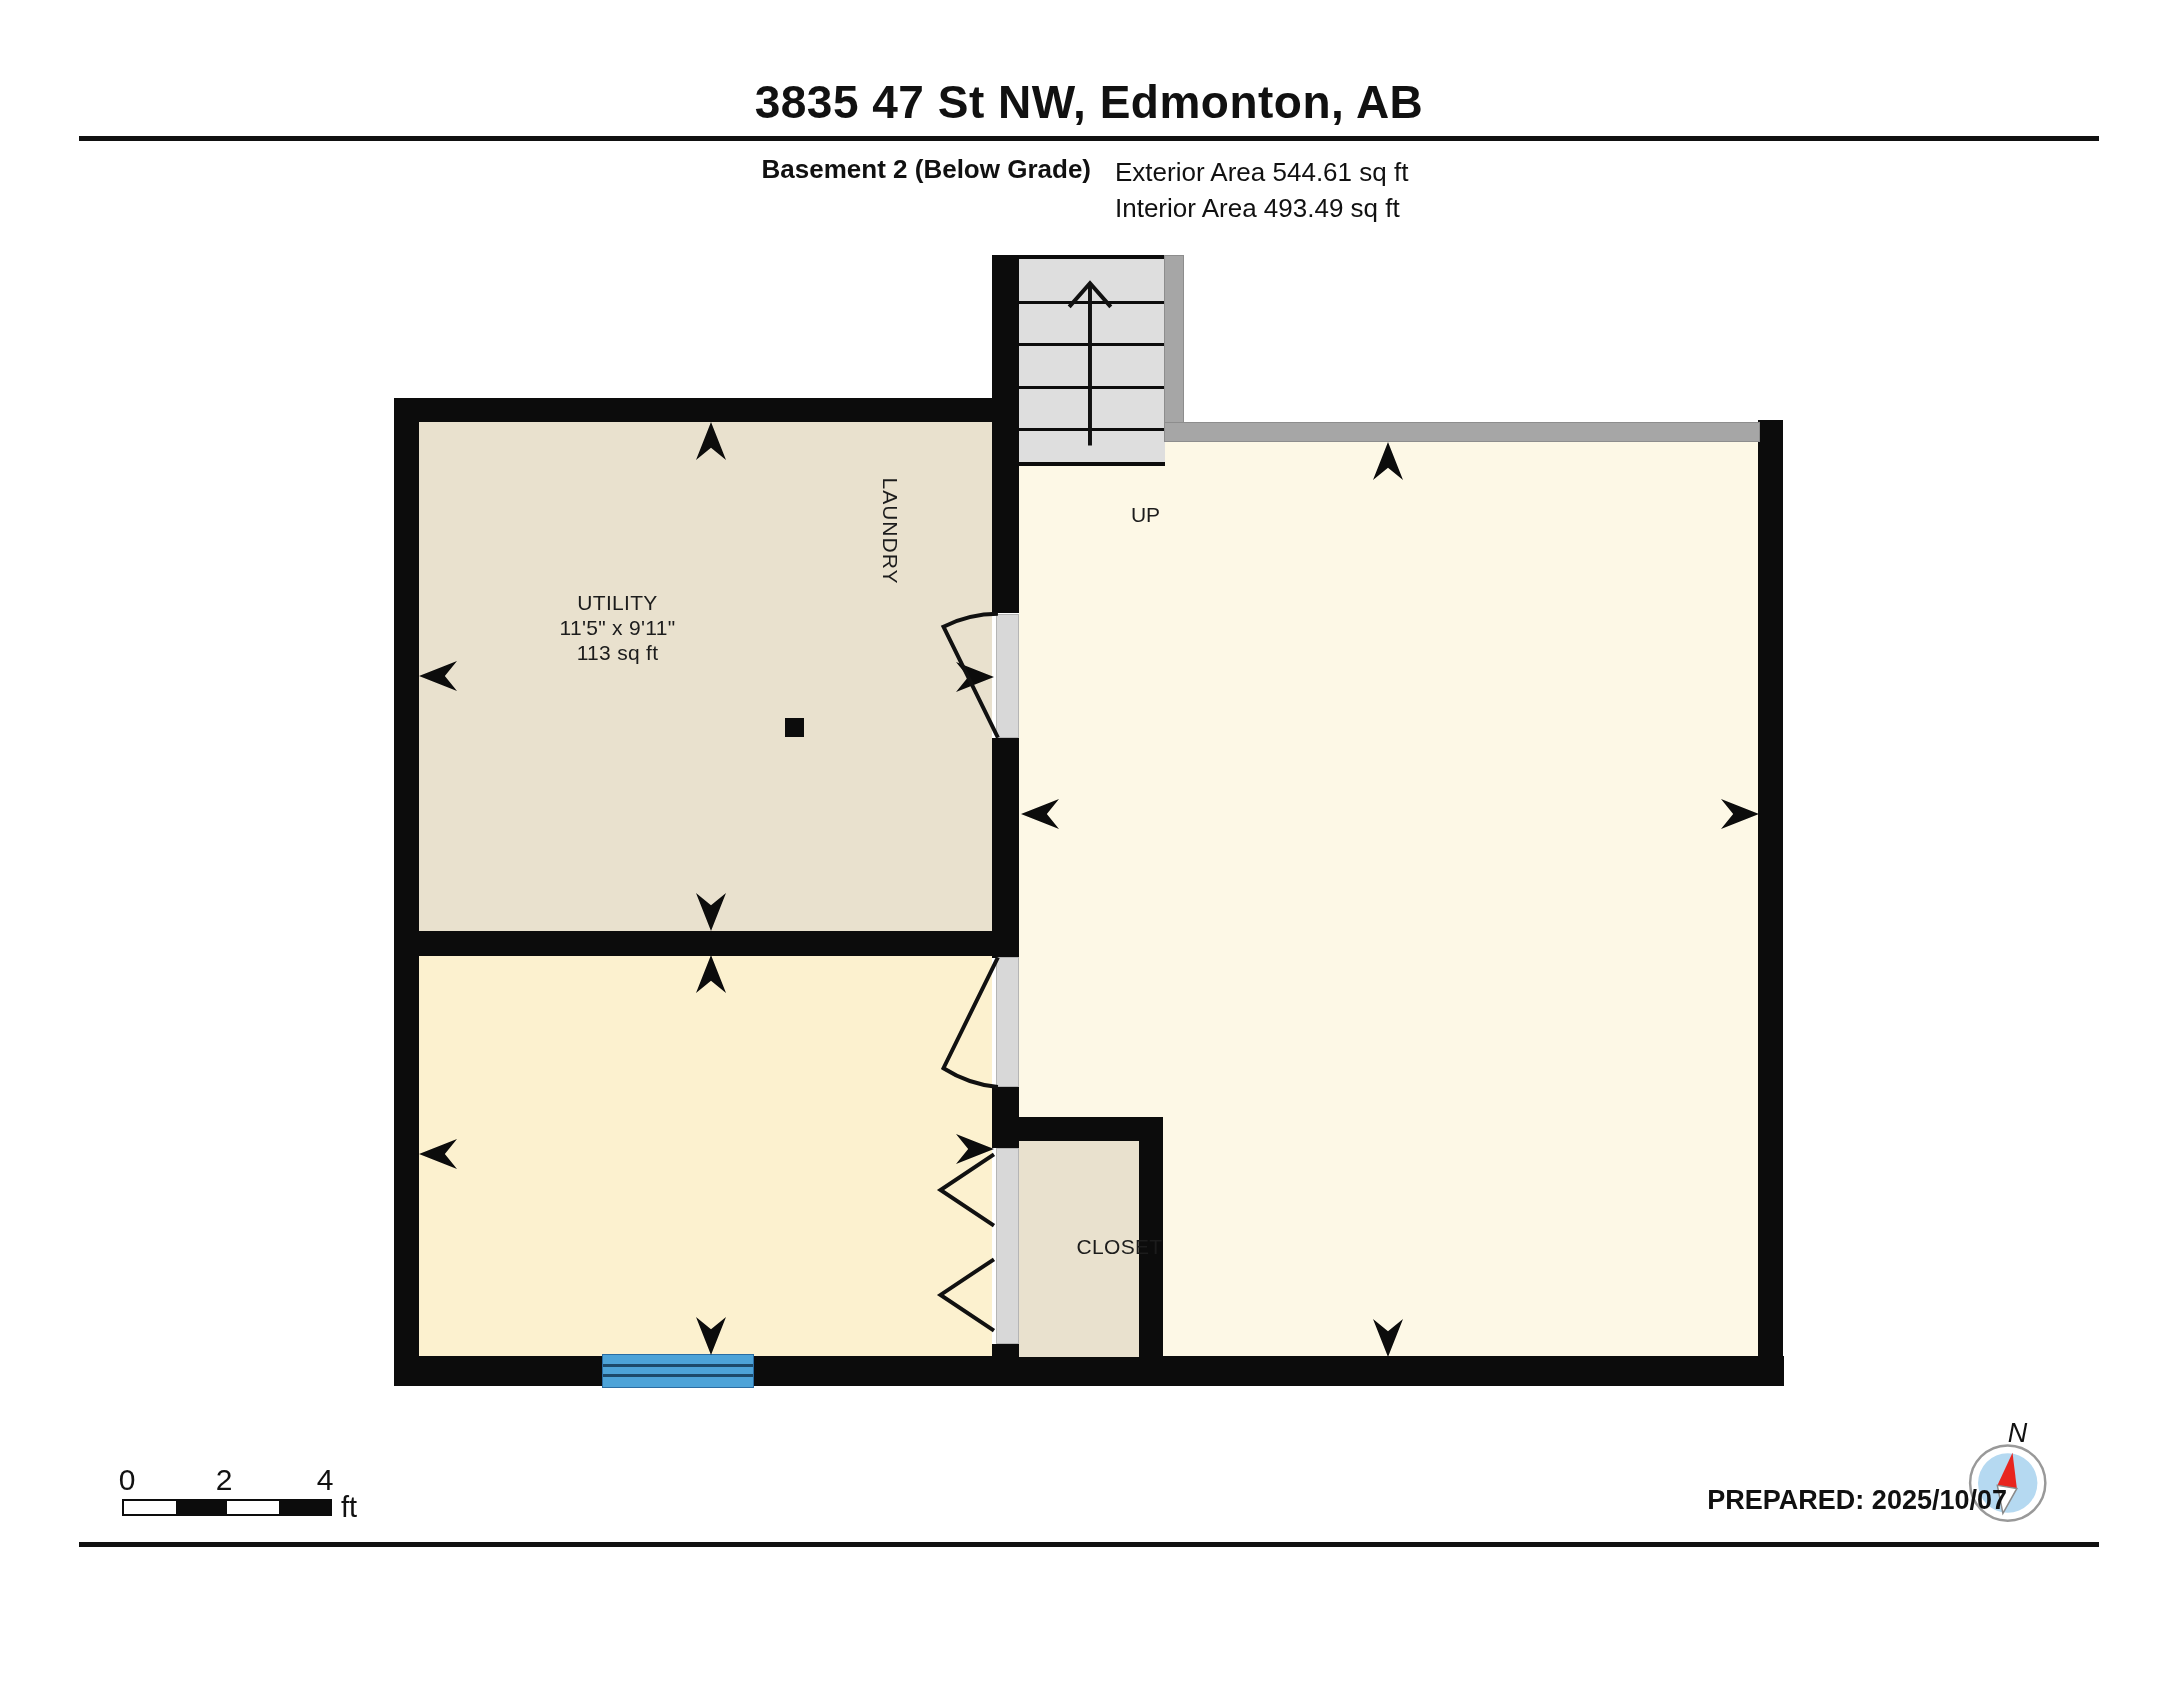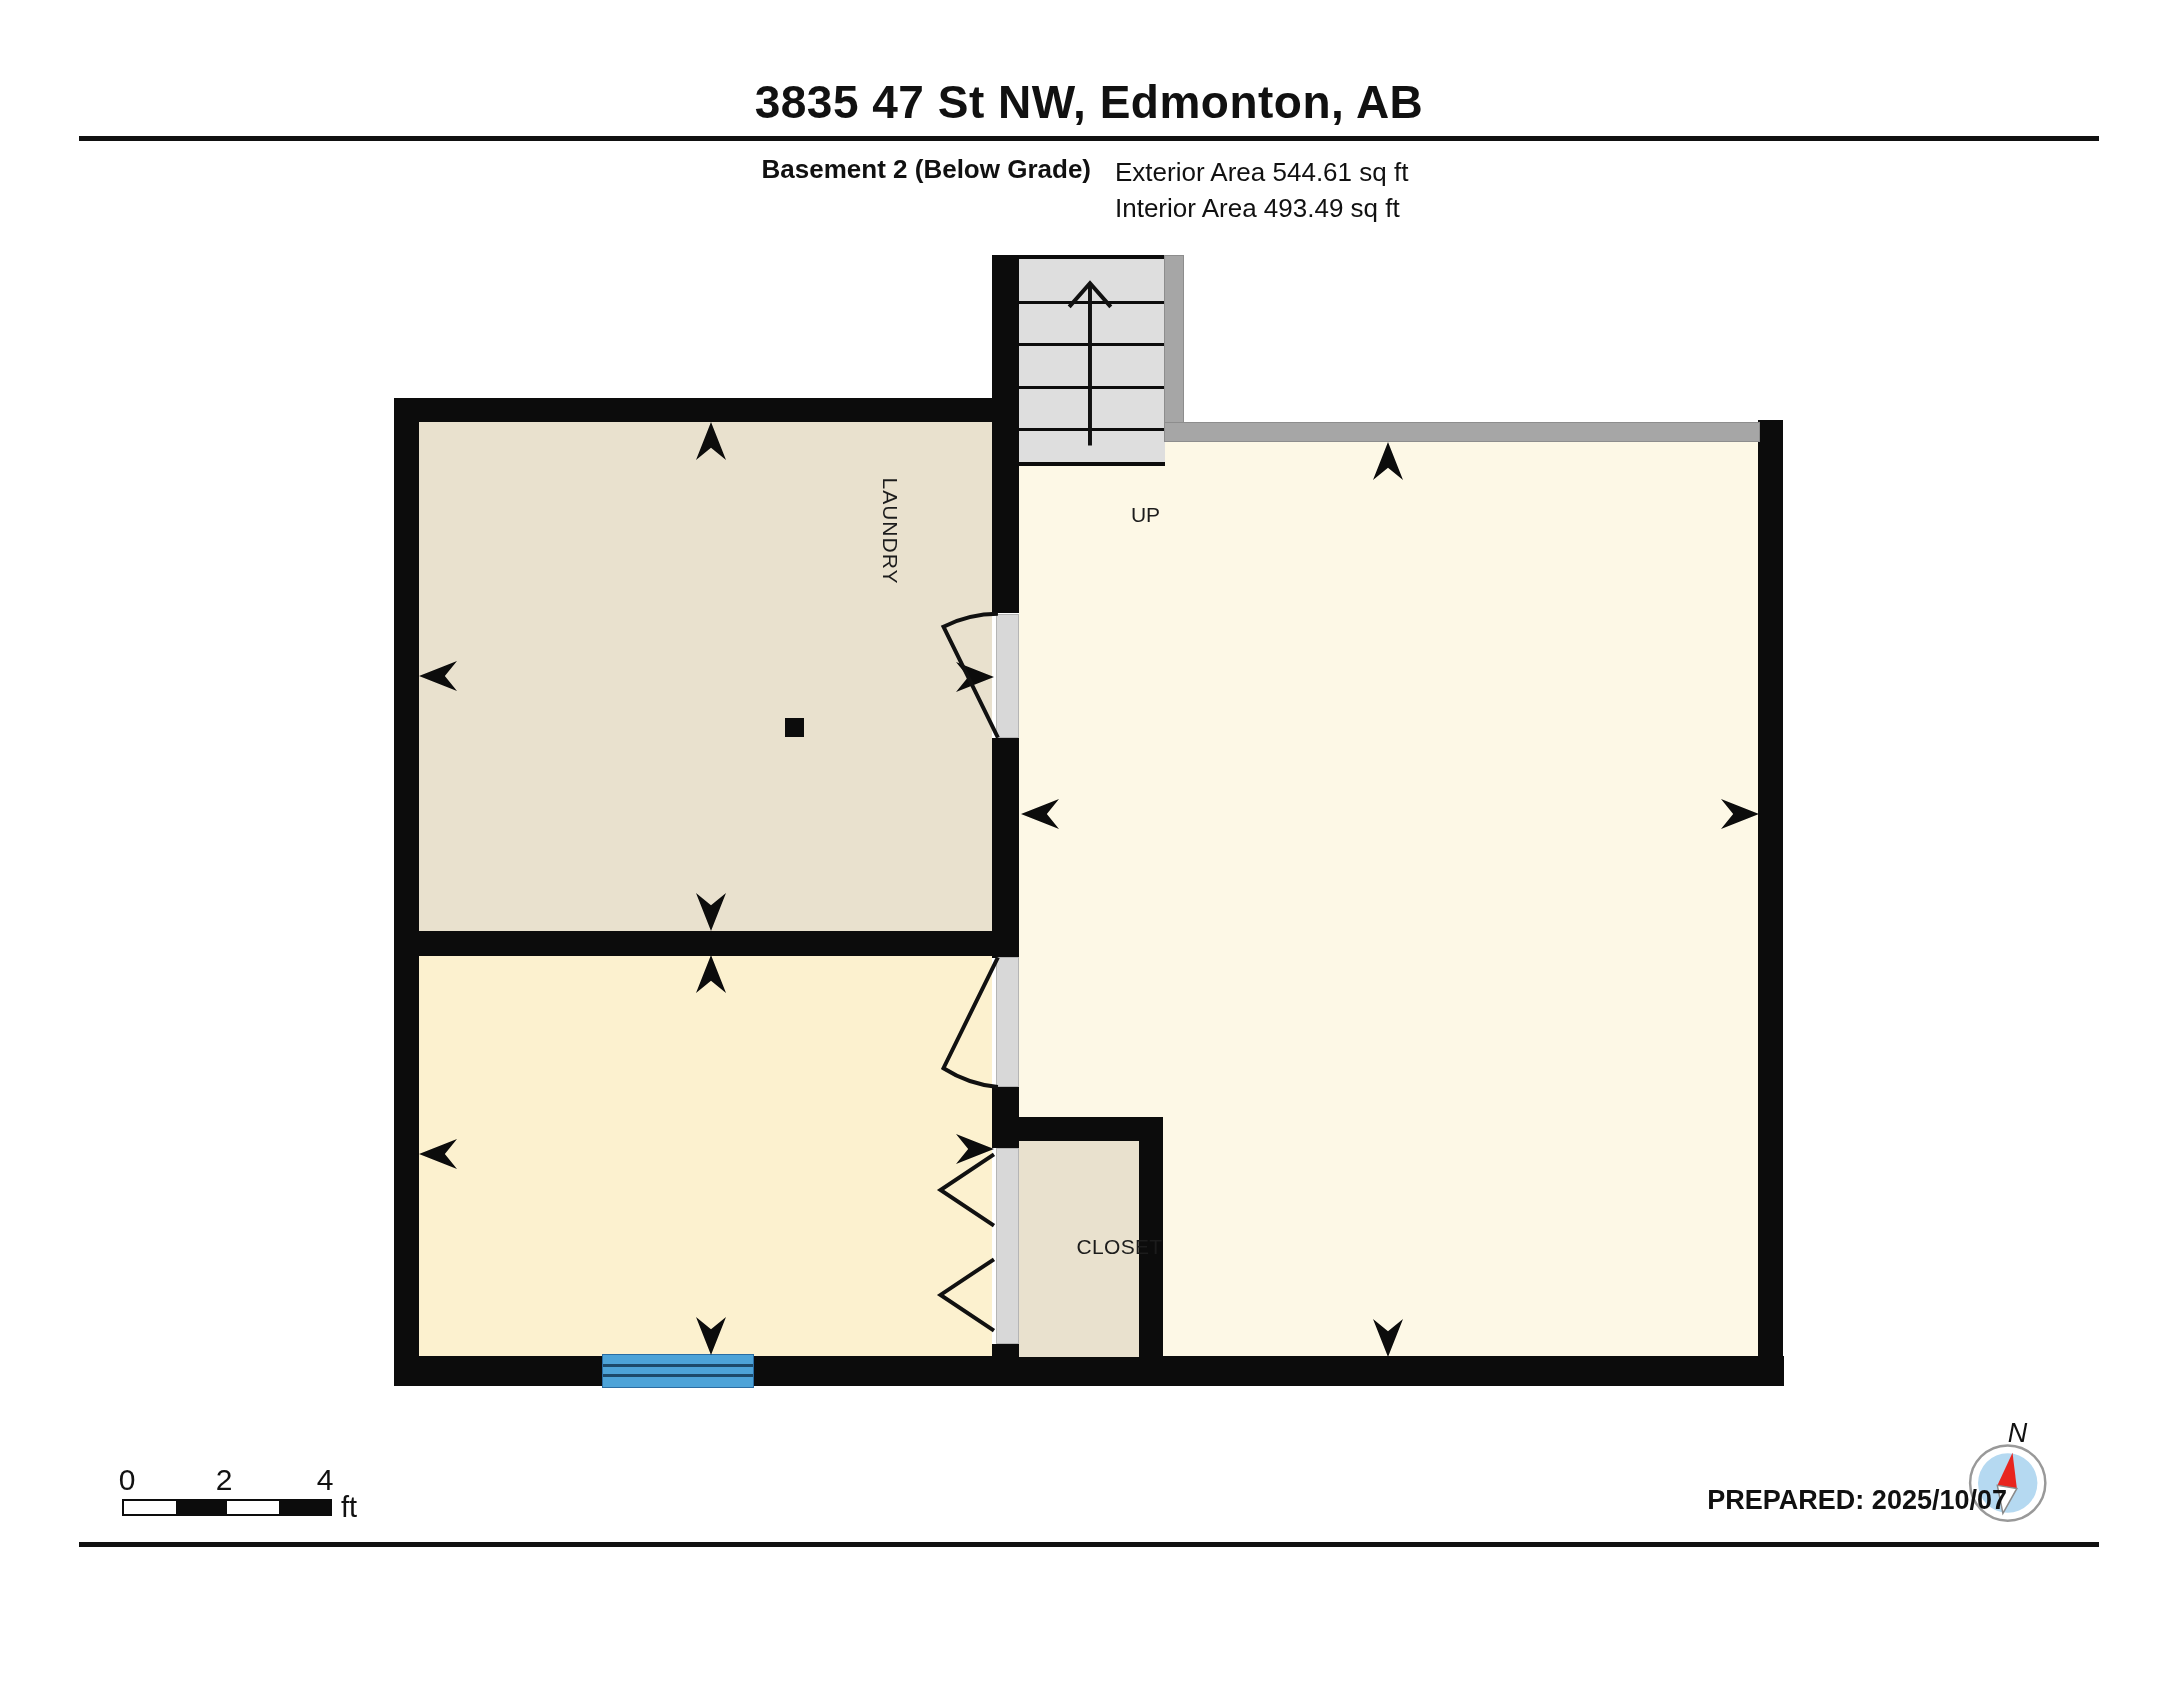--- a/index.html
+++ b/index.html
@@ -137,20 +137,25 @@
     <g>
       <circle cx="2028" cy="1498" r="38" fill="#ffffff" stroke="#999999" stroke-width="2.5"></circle>
       <circle cx="2028" cy="1498" r="30" fill="var(--compass-blue,#b5d9f1)"></circle>
       <g transform="translate(2028,1498) rotate(9)">
         <polygon points="0,-31 -10,4 10,4" fill="var(--compass-red,#e8251f)"></polygon>
         <polygon points="0,31 -10,4 10,4" fill="#ffffff" stroke="#8a8a8a" stroke-width="1.5"></polygon>
       </g>
     </g>
   </svg>
 
+  <div class="abs room-label" style="left:469px;top:590px;width:297px;">
+    <div>UTILITY</div>
+    <div>11'5" x 9'11"</div>
+    <div>113 sq ft</div>
+  </div>
   <div class="abs" id="laundry-label">LAUNDRY</div>
   <div class="abs" id="up-label">UP</div>
   <div class="abs room-label" style="left:1045px;top:1234px;width:149px;">CLOSET</div>
 
   <div class="abs scale-tick" style="left:112px;">0</div>
   <div class="abs scale-tick" style="left:209px;">2</div>
   <div class="abs scale-tick" style="left:310px;">4</div>
   <div class="abs" id="scale-bar">
     <div class="seg w"></div>
     <div class="seg b"></div>

